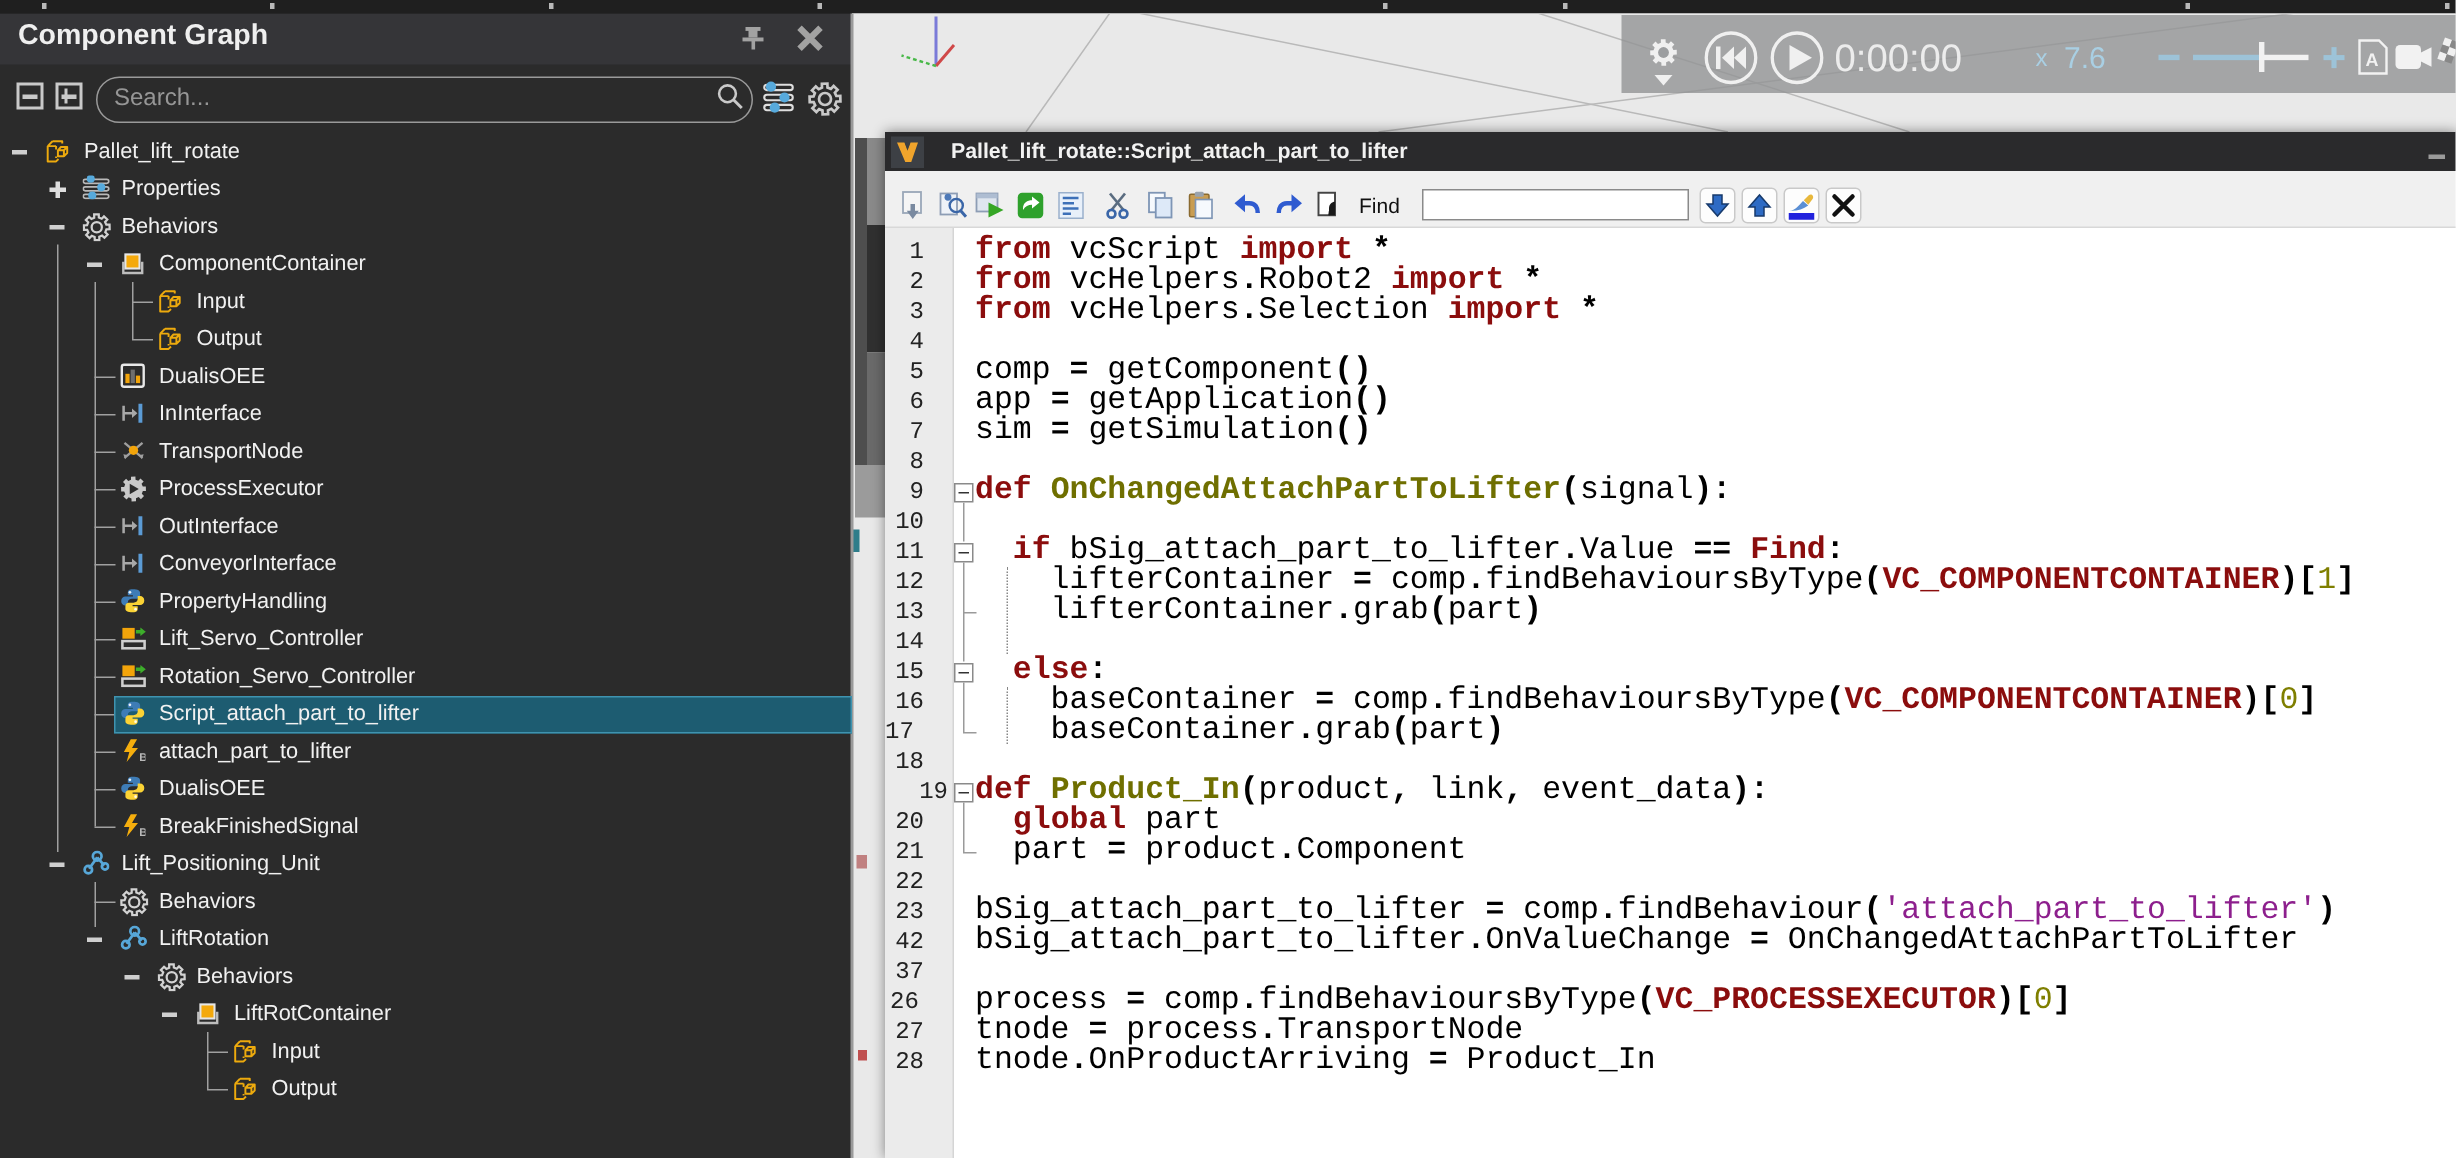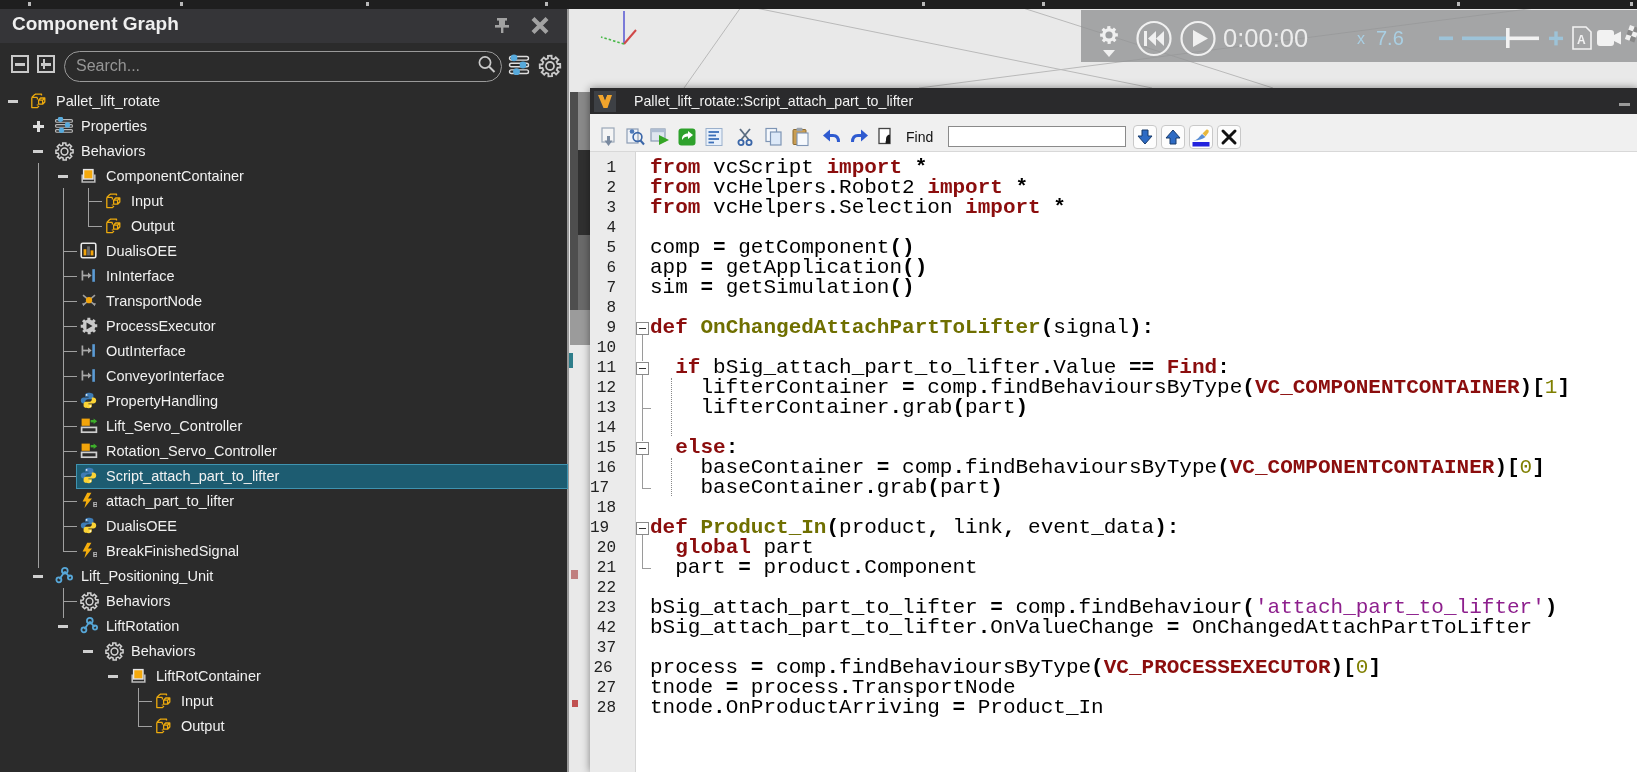--- a/index.html
+++ b/index.html
@@ -75,21 +75,21 @@
 </g>
 </svg>
 
 <div style="position:absolute;left:590px;top:88px;width:1047px;height:684px;background:#fff;box-shadow:0 0 8px rgba(0,0,0,0.45);border-left:1px solid #6a6a6a"></div>
 <div style="position:absolute;left:590px;top:88px;width:1047px;height:26px;background:#2a2a2c"></div>
 <div style="position:absolute;left:594px;top:91px;width:22px;height:21px;background:#3d4045"></div>
 <svg style="position:absolute;left:594px;top:91px" width="22" height="21" viewBox="0 0 22 21">
 <path d="M4 4 L9 4 L11 9.5 L13 4 L18 4 L13.5 17 L9.5 17 Z" fill="#f0a42c"></path>
 <polygon points="9,4 13,4 11,8.5" fill="#3d4045"></polygon>
 </svg>
-<div style="position:absolute;left:634px;top:92px;width:700px;height:18px;line-height:18px;color:#f2f2f2;font-size:14.2px;font-weight:normal">Pallet_lift_rotate::Script_attach_part_to_lifter</div>
+<div style="position:absolute;left:634px;top:92px;width:700px;height:18px;line-height:18px;color:#f2f2f2;font-size:14.2px;font-weight:bold">Pallet_lift_rotate::Script_attach_part_to_lifter</div>
 <div style="position:absolute;left:1619px;top:103px;width:11px;height:2.5px;background:#9a9a9a"></div>
 
 <div style="position:absolute;left:590px;top:114px;width:1047px;height:38px;background:#f0f0f0;border-bottom:1px solid #d8d8d8;box-sizing:border-box"></div>
 <div style="position:absolute;left:599px;top:127px;width:20px;height:20px"><svg width="19" height="20" viewBox="0 0 19 20">
       <rect x="3" y="1" width="12" height="14" fill="#f5f5f5" stroke="#9aa7b8" stroke-width="1.2"></rect>
       <polygon points="9.5,19 5.5,13.5 8,13.5 8,9 11,9 11,13.5 13.5,13.5" fill="#7a8aa0"></polygon>
     </svg></div>
 <div style="position:absolute;left:625px;top:127px;width:20px;height:20px"><svg width="20" height="20" viewBox="0 0 20 20">
       <rect x="2" y="2" width="11" height="14" fill="#eef2f8" stroke="#8d9db5" stroke-width="1.2"></rect>
       <circle cx="12.5" cy="10" r="4.4" fill="none" stroke="#3a66a8" stroke-width="1.6"></circle>
@@ -170,21 +170,21 @@
 <div style="position:absolute;left:0;top:166px;width:26px;height:20px;line-height:20px;text-align:right">9</div>
 <div style="position:absolute;left:0;top:186px;width:26px;height:20px;line-height:20px;text-align:right">10</div>
 <div style="position:absolute;left:0;top:206px;width:26px;height:20px;line-height:20px;text-align:right">11</div>
 <div style="position:absolute;left:0;top:226px;width:26px;height:20px;line-height:20px;text-align:right">12</div>
 <div style="position:absolute;left:0;top:246px;width:26px;height:20px;line-height:20px;text-align:right">13</div>
 <div style="position:absolute;left:0;top:266px;width:26px;height:20px;line-height:20px;text-align:right">14</div>
 <div style="position:absolute;left:0;top:286px;width:26px;height:20px;line-height:20px;text-align:right">15</div>
 <div style="position:absolute;left:0;top:306px;width:26px;height:20px;line-height:20px;text-align:right">16</div>
 <div style="position:absolute;left:0;top:326px;width:26px;height:20px;line-height:20px;">17</div>
 <div style="position:absolute;left:0;top:346px;width:26px;height:20px;line-height:20px;text-align:right">18</div>
-<div style="position:absolute;left:0;top:366px;width:26px;height:20px;line-height:20px;text-align:left">19</div>
+<div style="position:absolute;left:16px;top:366px;width:26px;height:20px;line-height:20px;text-align:right">19</div>
 <div style="position:absolute;left:0;top:386px;width:26px;height:20px;line-height:20px;text-align:right">20</div>
 <div style="position:absolute;left:0;top:406px;width:26px;height:20px;line-height:20px;text-align:right">21</div>
 <div style="position:absolute;left:0;top:426px;width:26px;height:20px;line-height:20px;text-align:right">22</div>
 <div style="position:absolute;left:0;top:446px;width:26px;height:20px;line-height:20px;text-align:right">23</div>
 <div style="position:absolute;left:0;top:466px;width:26px;height:20px;line-height:20px;text-align:right">42</div>
 <div style="position:absolute;left:0;top:486px;width:26px;height:20px;line-height:20px;text-align:right">37</div>
 <div style="position:absolute;left:0;top:506px;width:26px;height:20px;line-height:20px;text-align:center">26</div>
 <div style="position:absolute;left:0;top:526px;width:26px;height:20px;line-height:20px;text-align:right">27</div>
 <div style="position:absolute;left:0;top:546px;width:26px;height:20px;line-height:20px;text-align:right">28</div>
   </div>

